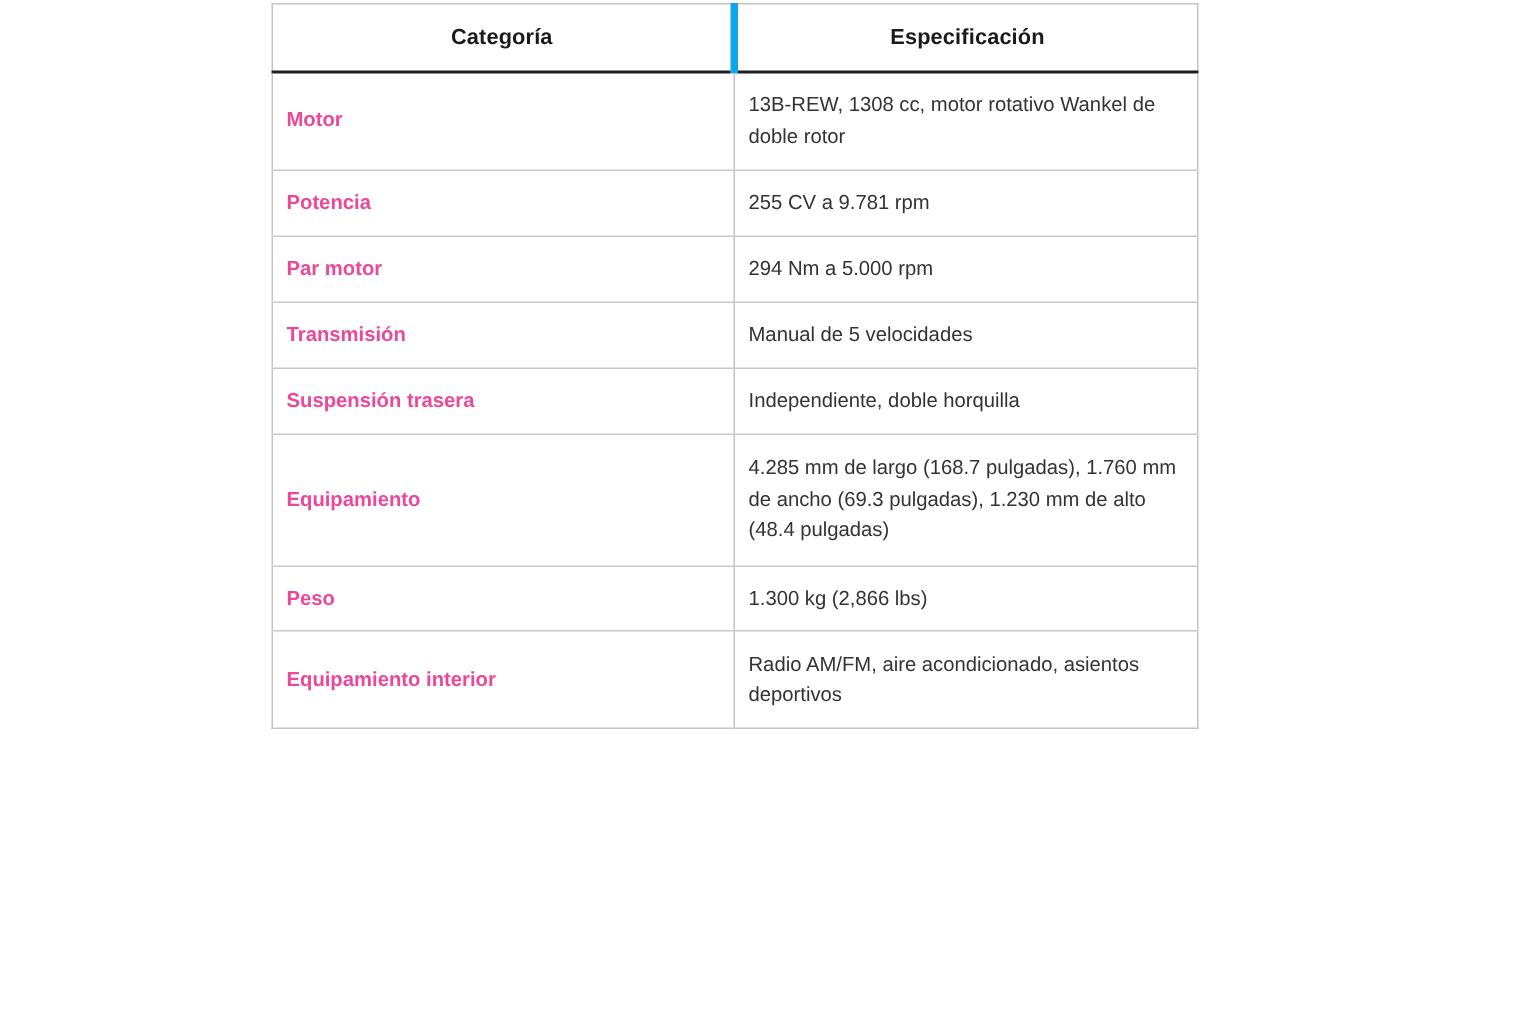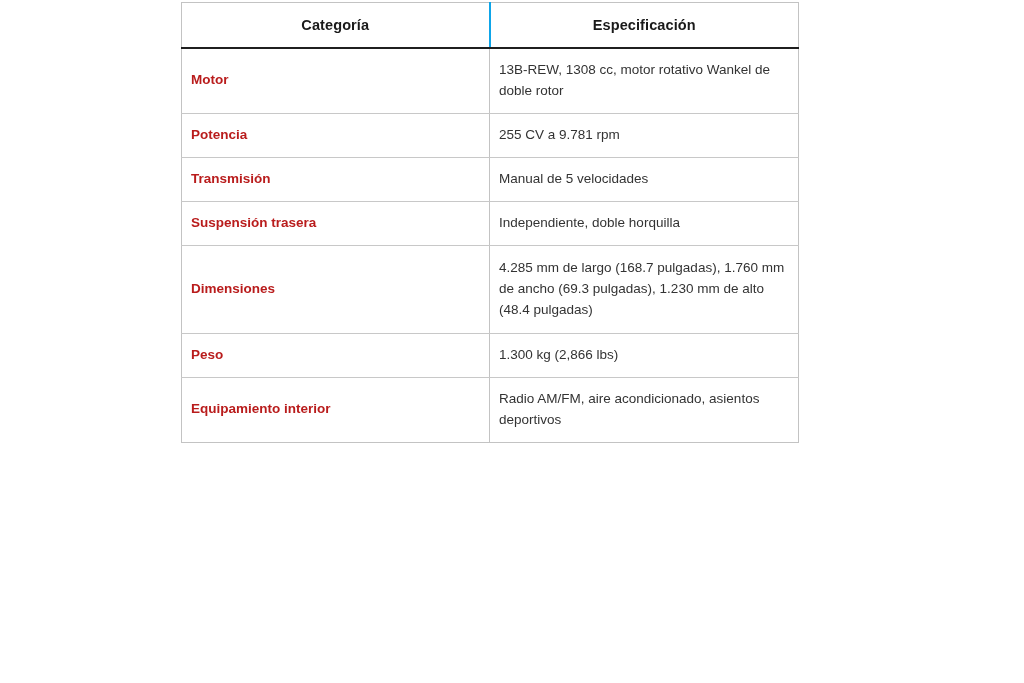--- a/index.html
+++ b/index.html
@@ -39,21 +39,21 @@
   .spec-table thead th {
     height: 44px;
     padding: 0 10px;
     text-align: center;
     vertical-align: middle;
     font-size: 14.5px;
     font-weight: bold;
     color: #1a1a1a;
     letter-spacing: 0.1px;
     border-bottom: 2px solid #1f1f1f;
-    border-right: 2px solid #0ea5e9;
+    border-right: 5px solid #0ea5e9;
     background: #ffffff;
   }
   .spec-table thead th:last-child {
     border-right: none;
   }
 
   .spec-table tbody td {
     padding: 11px 10px 11px 9px;
     vertical-align: middle;
     border-bottom: 1px solid #c8c8c8;
@@ -64,21 +64,21 @@
   }
   .spec-table tbody td:last-child {
     border-right: none;
   }
   .spec-table tbody tr:last-child td {
     border-bottom: none;
   }
 
   .cell-category {
     font-weight: bold;
-    color: #b91c1c;
+    color: #ec4899;
     text-align: left;
     white-space: nowrap;
   }
 
   .cell-spec {
     font-weight: normal;
     color: #333333;
     text-align: left;
   }
 
@@ -110,29 +110,33 @@
 
     <tr class="tall-2">
           <td class="cell-category">Motor</td>
           <td class="cell-spec wrap-2">13B-REW, 1308 cc, motor rotativo Wankel de doble rotor</td>
         </tr>
         <tr>
           <td class="cell-category">Potencia</td>
           <td class="cell-spec">255 CV a 9.781 rpm</td>
         </tr>
         <tr>
+          <td class="cell-category">Par motor</td>
+          <td class="cell-spec">294 Nm a 5.000 rpm</td>
+        </tr>
+        <tr>
           <td class="cell-category">Transmisión</td>
           <td class="cell-spec">Manual de 5 velocidades</td>
         </tr>
         <tr>
           <td class="cell-category">Suspensión trasera</td>
           <td class="cell-spec">Independiente, doble horquilla</td>
         </tr>
         <tr class="tall-3">
-          <td class="cell-category">Dimensiones</td>
+          <td class="cell-category">Equipamiento</td>
           <td class="cell-spec wrap-3">4.285 mm de largo (168.7 pulgadas), 1.760 mm de ancho (69.3 pulgadas), 1.230 mm de alto (48.4 pulgadas)</td>
         </tr>
         <tr>
           <td class="cell-category">Peso</td>
           <td class="cell-spec">1.300 kg (2,866 lbs)</td>
         </tr>
         <tr class="tall-2">
           <td class="cell-category">Equipamiento interior</td>
           <td class="cell-spec wrap-2">Radio AM/FM, aire acondicionado, asientos deportivos</td>
         </tr>

